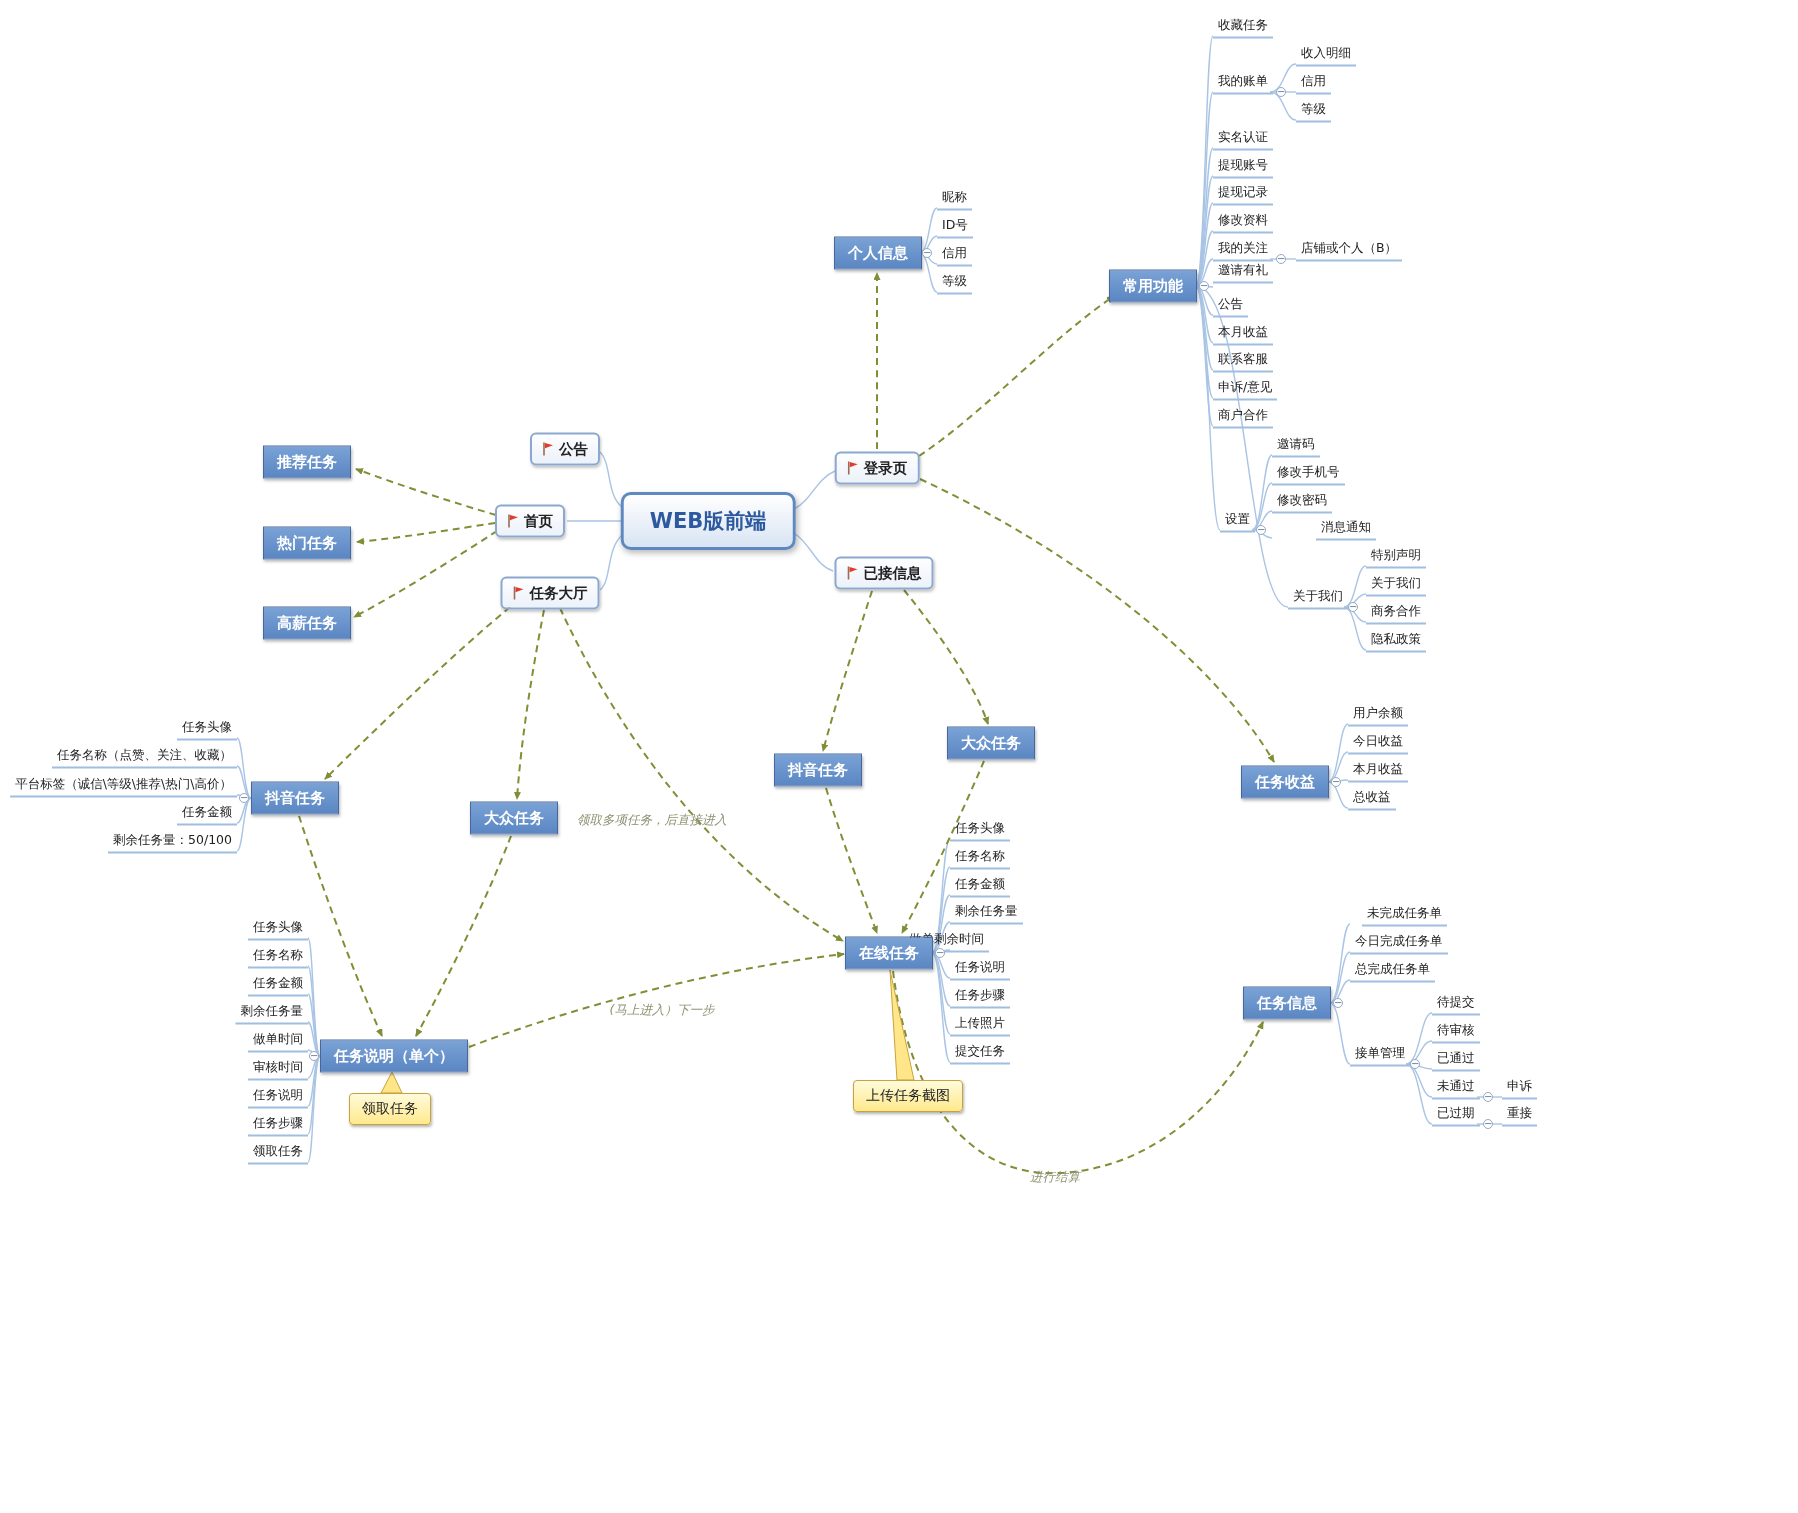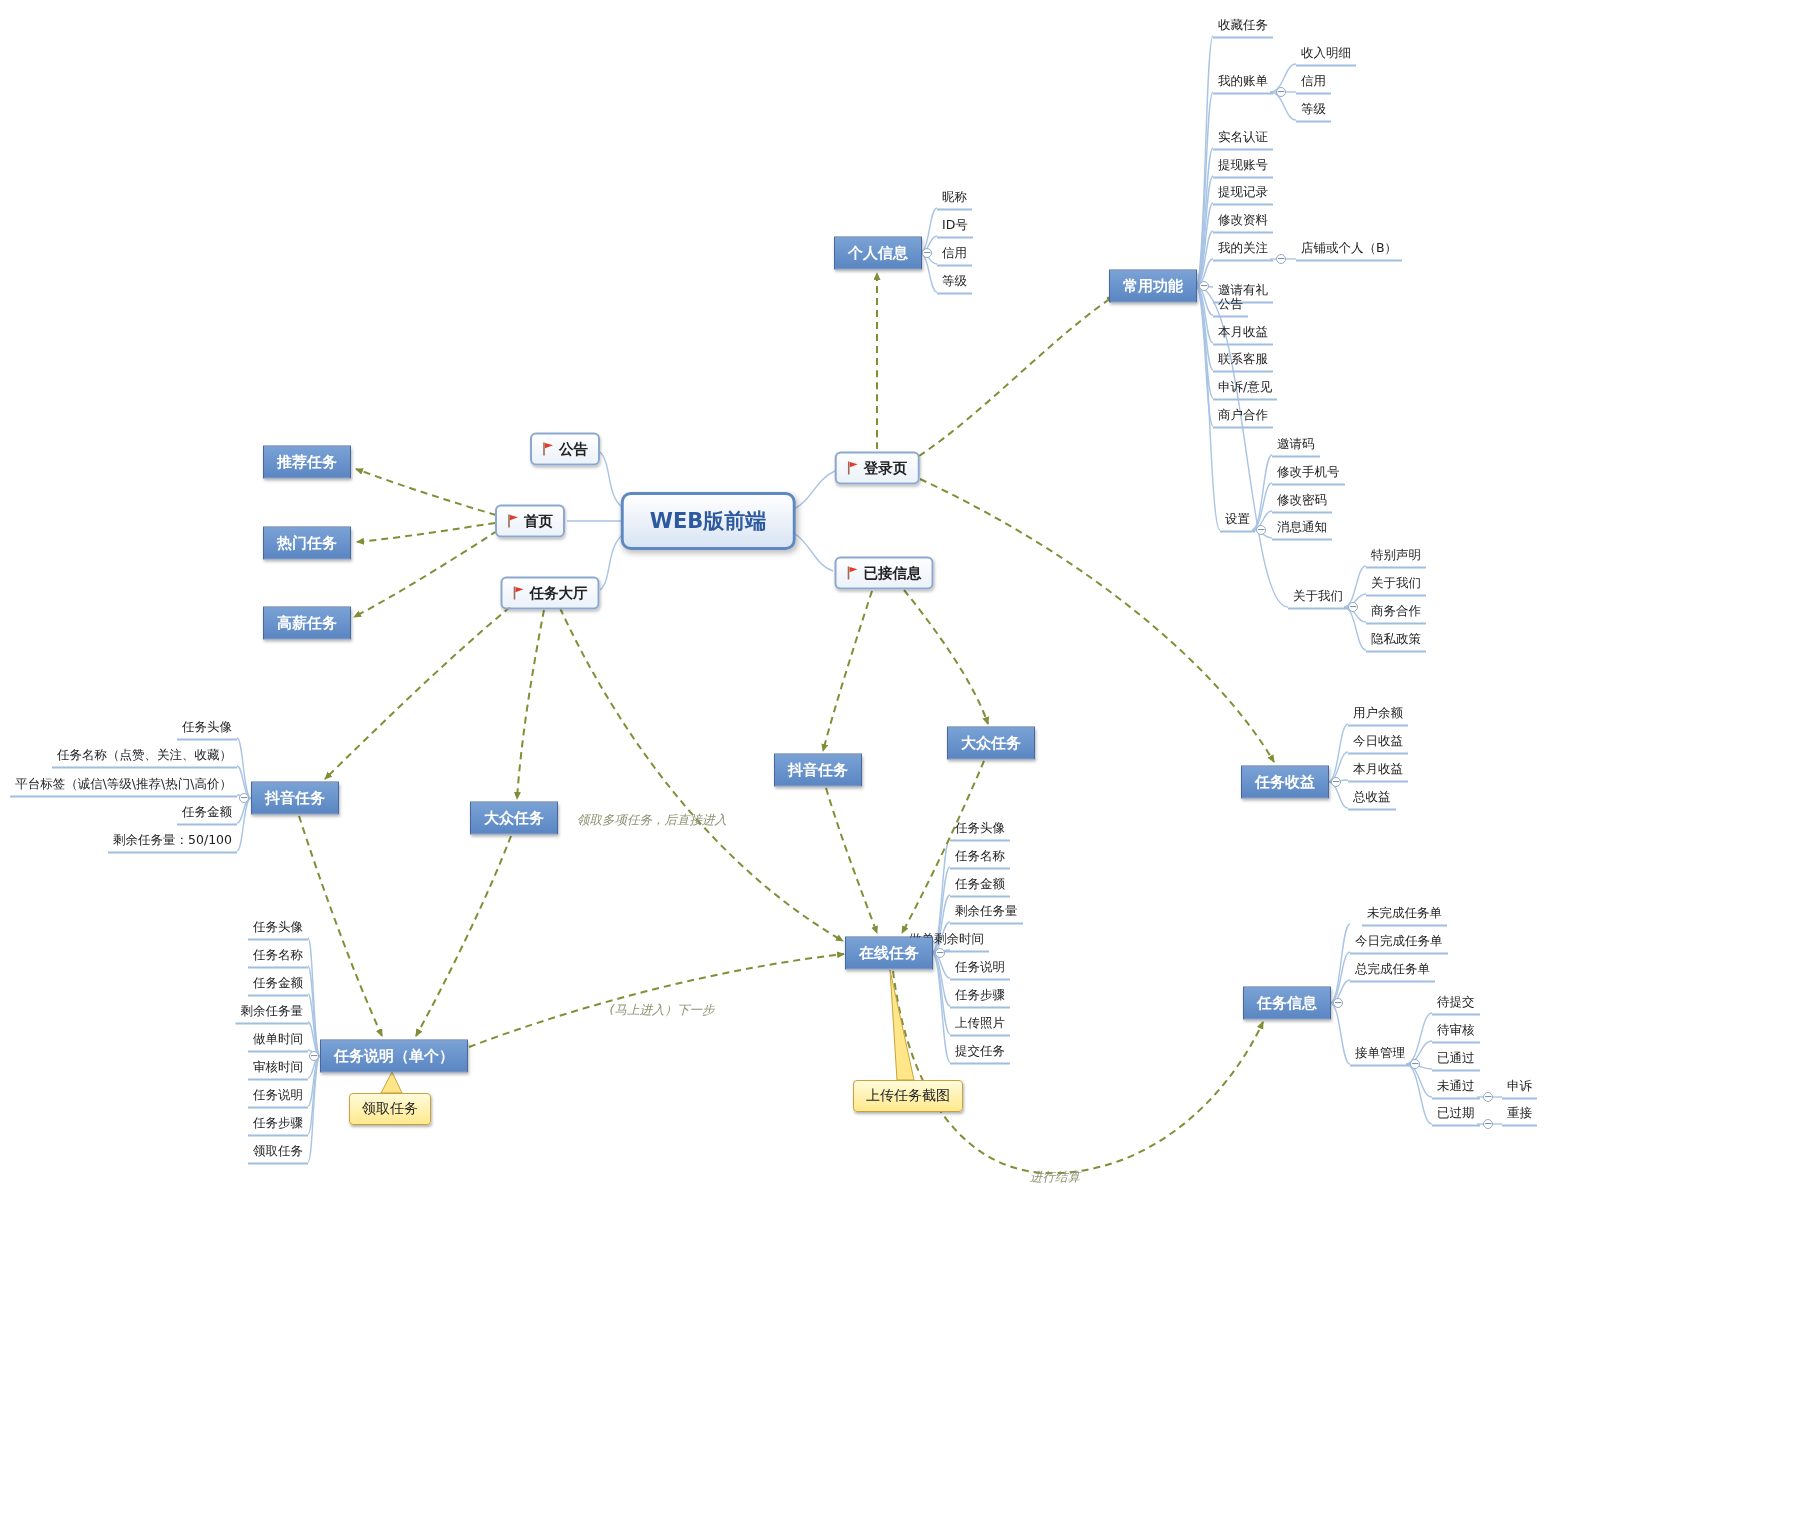--- a/index.html
+++ b/index.html
@@ -181,31 +181,31 @@
     <div class="node leaf leaf-R" style="left: 1213px; top: 83px;">我的账单</div>
     <div class="node leaf leaf-R" style="left: 1296px; top: 55px;">收入明细</div>
     <div class="node leaf leaf-R" style="left: 1296px; top: 83px;">信用</div>
     <div class="node leaf leaf-R" style="left: 1296px; top: 111px;">等级</div>
     <div class="node leaf leaf-R" style="left: 1213px; top: 139px;">实名认证</div>
     <div class="node leaf leaf-R" style="left: 1213px; top: 167px;">提现账号</div>
     <div class="node leaf leaf-R" style="left: 1213px; top: 194px;">提现记录</div>
     <div class="node leaf leaf-R" style="left: 1213px; top: 222px;">修改资料</div>
     <div class="node leaf leaf-R" style="left: 1213px; top: 250px;">我的关注</div>
     <div class="node leaf leaf-R" style="left: 1296px; top: 250px;">店铺或个人（B）</div>
-    <div class="node leaf leaf-R" style="left: 1213px; top: 292px;">邀请有礼</div>
+    <div class="node leaf leaf-R" style="left: 1213px; top: 272px;">邀请有礼</div>
     <div class="node leaf leaf-R" style="left: 1213px; top: 306px;">公告</div>
     <div class="node leaf leaf-R" style="left: 1213px; top: 334px;">本月收益</div>
     <div class="node leaf leaf-R" style="left: 1213px; top: 361px; text-align: right;">联系客服</div>
     <div class="node leaf leaf-R" style="left: 1213px; top: 389px;">申诉/意见</div>
     <div class="node leaf leaf-R" style="left: 1213px; top: 417px;">商户合作</div>
     <div class="node leaf leaf-R" style="left: 1220px; top: 521px;">设置</div>
     <div class="node leaf leaf-R" style="left: 1272px; top: 446px;">邀请码</div>
     <div class="node leaf leaf-R" style="left: 1272px; top: 474px;">修改手机号</div>
     <div class="node leaf leaf-R" style="left: 1272px; top: 502px;">修改密码</div>
-    <div class="node leaf leaf-R" style="left: 1272px; top: 529px; font-family: Liberation Serif, serif;">消息通知</div>
+    <div class="node leaf leaf-R" style="left: 1316px; top: 529px; font-family: Liberation Serif, serif;">消息通知</div>
     <div class="node leaf leaf-R" style="left: 1288px; top: 598px;">关于我们</div>
     <div class="node leaf leaf-R" style="left: 1366px; top: 557px;">特别声明</div>
     <div class="node leaf leaf-R" style="left: 1366px; top: 585px;">关于我们</div>
     <div class="node leaf leaf-R" style="left: 1366px; top: 613px;">商务合作</div>
     <div class="node leaf leaf-R" style="left: 1366px; top: 641px;">隐私政策</div>
     <div class="node leaf leaf-L" style="left: 237px; top: 729px;">任务头像</div>
     <div class="node leaf leaf-L" style="left: 237px; top: 757px;">任务名称（点赞、关注、收藏）</div>
     <div class="node leaf leaf-L" style="left: 237px; top: 786px;">平台标签（诚信\等级\推荐\热门\高价）</div>
     <div class="node leaf leaf-L" style="left: 237px; top: 814px;">任务金额</div>
     <div class="node leaf leaf-L" style="left: 237px; top: 842px;">剩余任务量：50/100</div>

